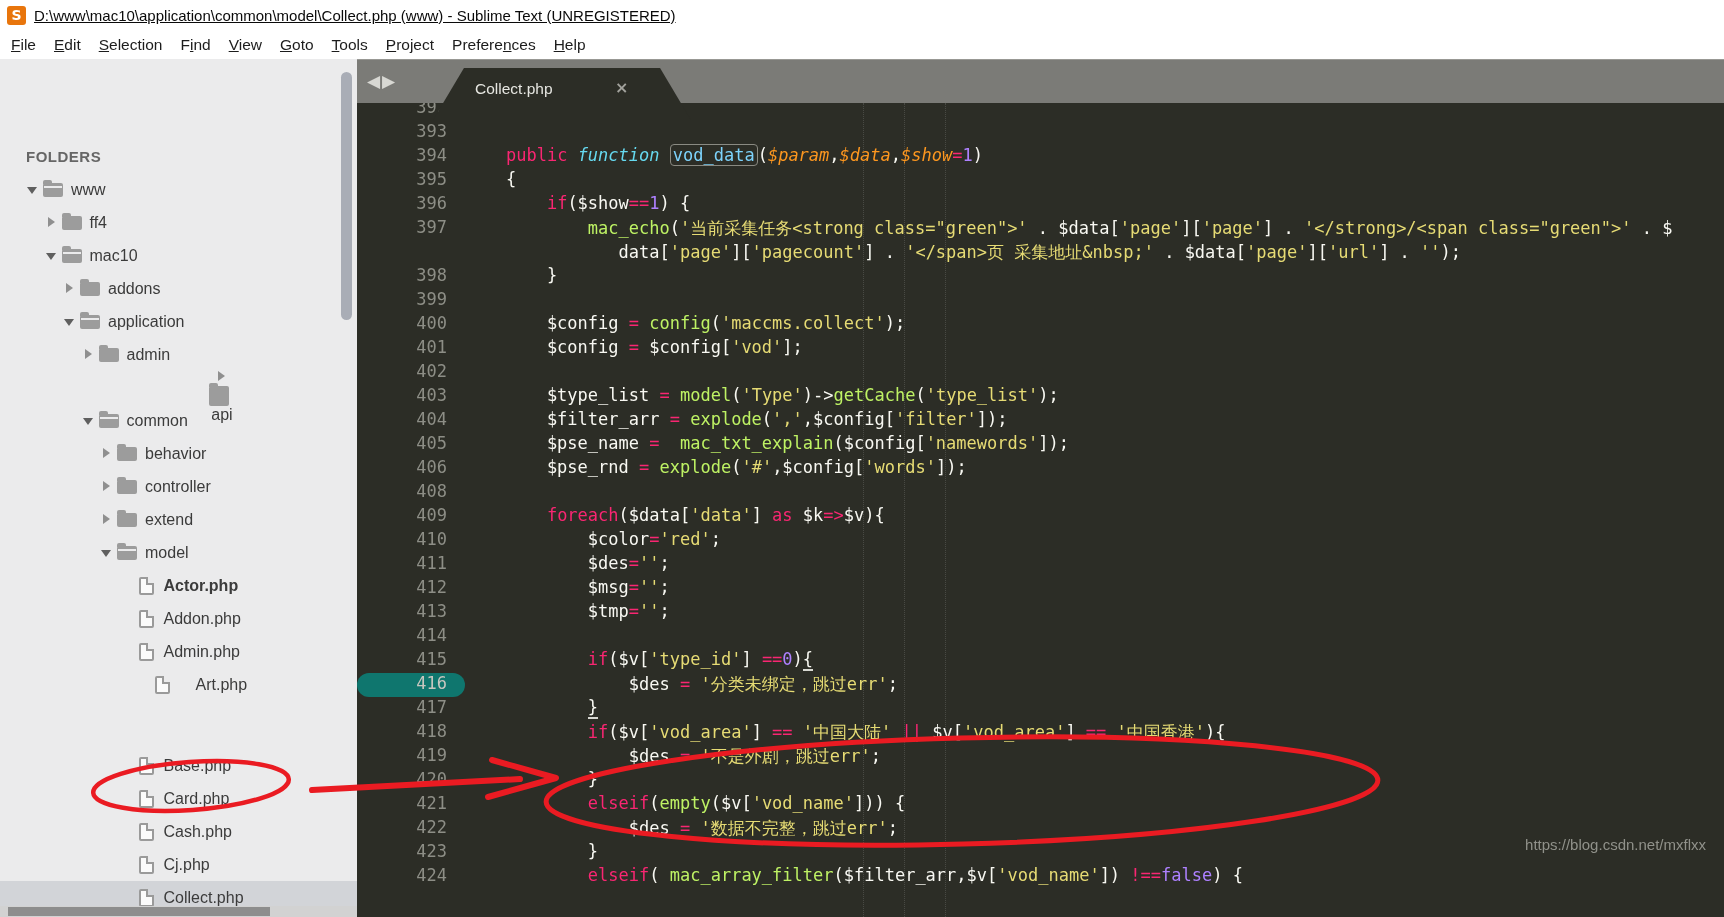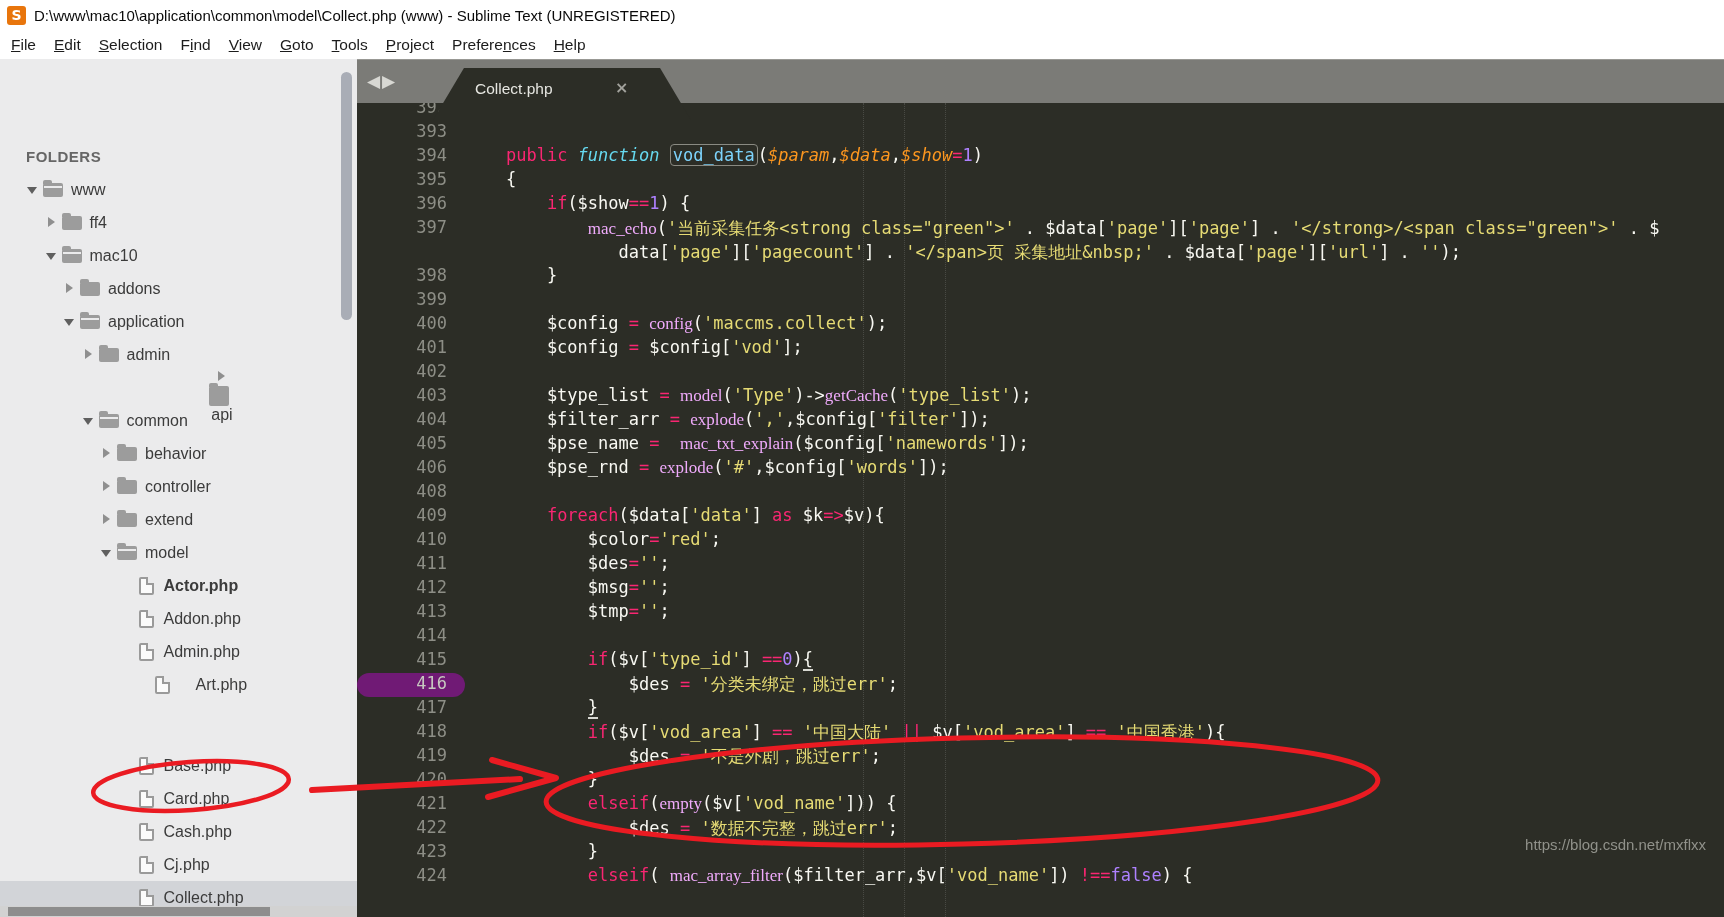--- a/index.html
+++ b/index.html
@@ -6,21 +6,21 @@
   html,body { width:1724px; height:917px; overflow:hidden; background:#fff;
               font-family:"Liberation Sans", sans-serif; }
   .page { position:relative; width:1724px; height:917px; }
 
   
   .titlebar { position:absolute; left:0; top:0; width:100%; height:30px; background:#fff;
               display:flex; align-items:center; }
   .app-icon { width:19px; height:19px; margin-left:7px; border-radius:3px; background:#e8750c;
               color:#fff; font-weight:bold; font-size:14px; display:flex; align-items:center;
               justify-content:center; font-family:"DejaVu Sans", sans-serif; }
-  .title-text { margin-left:8px; font-size:15px; color:#0a0a0a; white-space:nowrap; }
+  .title-text { margin-left:8px; font-size:15px; color:#0a0a0a; white-space:nowrap;text-decoration:underline; }
 
   
   .menubar { position:absolute; left:0; top:30px; width:100%; height:29px; background:#fff;
              display:flex; align-items:center; padding-left:2px; }
   .menu-item { font-size:15.5px; color:#1c1c1c; padding:3px 9px; cursor:default; }
   .menu-item .mn { text-decoration:underline; }
 
   
   .main { position:absolute; left:0; top:59px; width:1724px; height:858px; display:flex; }
 
@@ -64,25 +64,25 @@
          clip-path:polygon(0 100%, 12% 0, 88% 0, 100% 100%); z-index:6; }
   .tab-label { position:absolute; left:42px; top:12px; font-size:15.5px; color:#e6e6e1; }
   .tab-close { position:absolute; left:182px; top:10px; font-size:16px; color:#a2a29c; font-weight:bold;
                font-family:"DejaVu Sans", sans-serif; }
 
   
   .code { position:absolute; left:0; top:38px; width:100%; z-index:1;
           font-family:"DejaVu Sans Mono", monospace; font-size:17px; }
   .cline { height:24px; display:flex; white-space:pre; }
   .gut { flex:0 0 108px; text-align:right; padding-right:18px; color:#8d8e86; }
-  .gut.hl { background:#701a75; color:#c6c6bf;border-radius:12px; }
+  .gut.hl { background:#0f766e; color:#c6c6bf;border-radius:12px; }
   .ct { color:#f8f8f2; }
   .ct .p { color:#f8f8f2; }
   .ct .k { color:#f92672; }
-  .ct .c { color:#f0abfc;font-family:Liberation Serif, serif; }
+  .ct .c { color:#bef264; }
   .ct .ci { color:#66d9ef; font-style:italic; }
   .ct .s { color:#e6db74; }
   .ct .n { color:#ae81ff; }
   .ct .o { color:#fd971f; font-style:italic; }
   .ct .box { color:#7dd3fc; border:1px solid #8a8a82; border-radius:4px; padding:0 2px; }
   .ct .bm { color:#f8f8f2; border-bottom:2px solid #d8d8d2; }
   .guide { position:absolute; top:44px; bottom:0; width:0; border-left:1px dotted rgba(255,255,255,0.14); }
   .watermark { position:absolute; right:18px; top:777px; font-size:15px; color:#90918a; z-index:4; }
 
   

